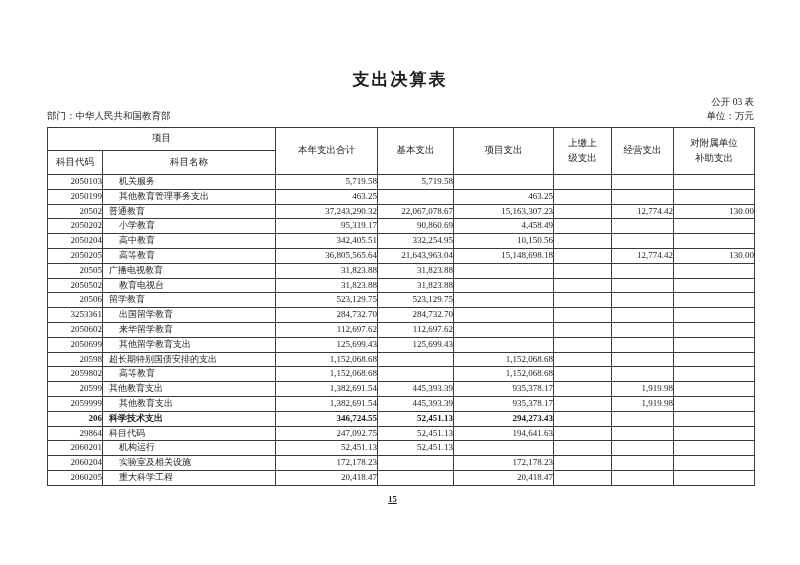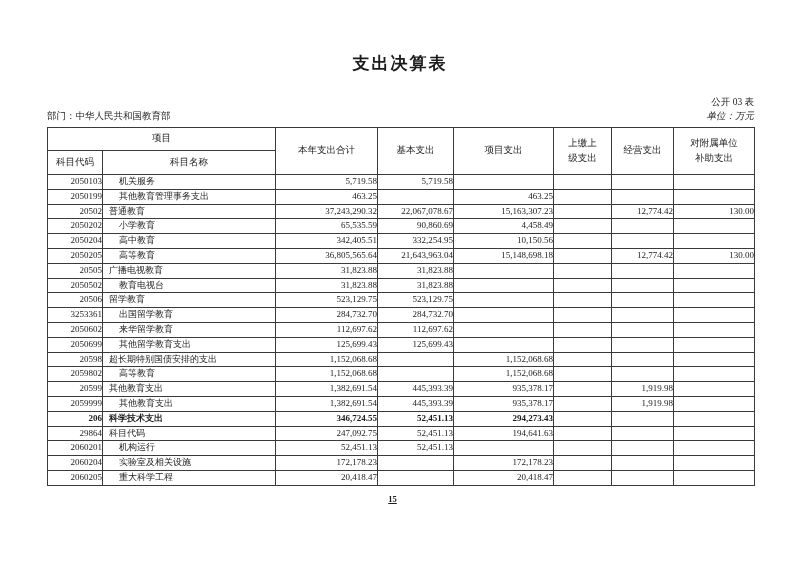--- a/index.html
+++ b/index.html
@@ -10,21 +10,21 @@
   body {
     width: 800px;
     height: 565px;
     position: relative;
     font-family: "Liberation Serif", "DejaVu Serif", serif;
     color: #1c1c1c;
     overflow: hidden;
   }
   .doc-title {
     position: absolute;
-    top: 52px;
+    top: 68px;
     left: 0;
     width: 800px;
     text-align: center;
     font-size: 17px;
     font-weight: bold;
     letter-spacing: 2px;
   }
   .meta-public {
     position: absolute;
     top: 96px;
@@ -34,21 +34,21 @@
     font-size: 9.5px;
   }
   .meta-line {
     position: absolute;
     top: 110px;
     left: 47px;
     width: 707px;
     font-size: 9.5px;
   }
   .meta-line .dept { float: left; }
-  .meta-line .unit { float: right; font-style: italic; }
+  .meta-line .unit { float: right; }
 
   table.fin {
     position: absolute;
     top: 127px;
     left: 47px;
     width: 707px;
     border-collapse: collapse;
     table-layout: fixed;
     border: 1.5px solid #2e2e2e;
     padding-left: 40px;
@@ -160,21 +160,21 @@
         <td class="num">37,243,290.32</td>
         <td class="num">22,067,078.67</td>
         <td class="num">15,163,307.23</td>
         <td class="num"></td>
         <td class="num">12,774.42</td>
         <td class="num">130.00</td>
       </tr>
       <tr>
         <td class="code">2050202</td>
         <td class="name ind2">小学教育</td>
-        <td class="num">65,535.59</td>
+        <td class="num">95,319.17</td>
         <td class="num">90,860.69</td>
         <td class="num">4,458.49</td>
         <td class="num"></td>
         <td class="num"></td>
         <td class="num"></td>
       </tr>
       <tr>
         <td class="code">2050204</td>
         <td class="name ind2">高中教育</td>
         <td class="num">342,405.51</td>

